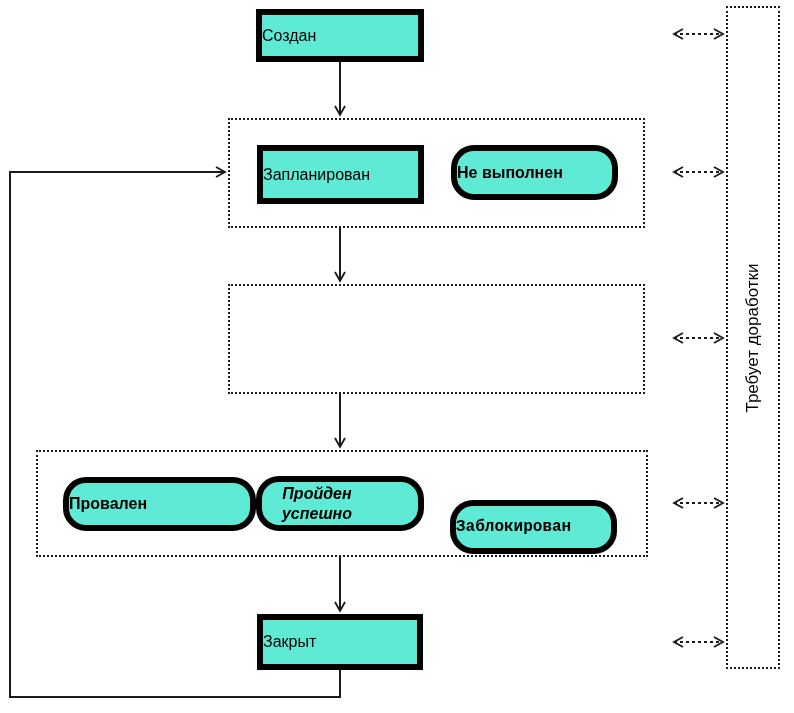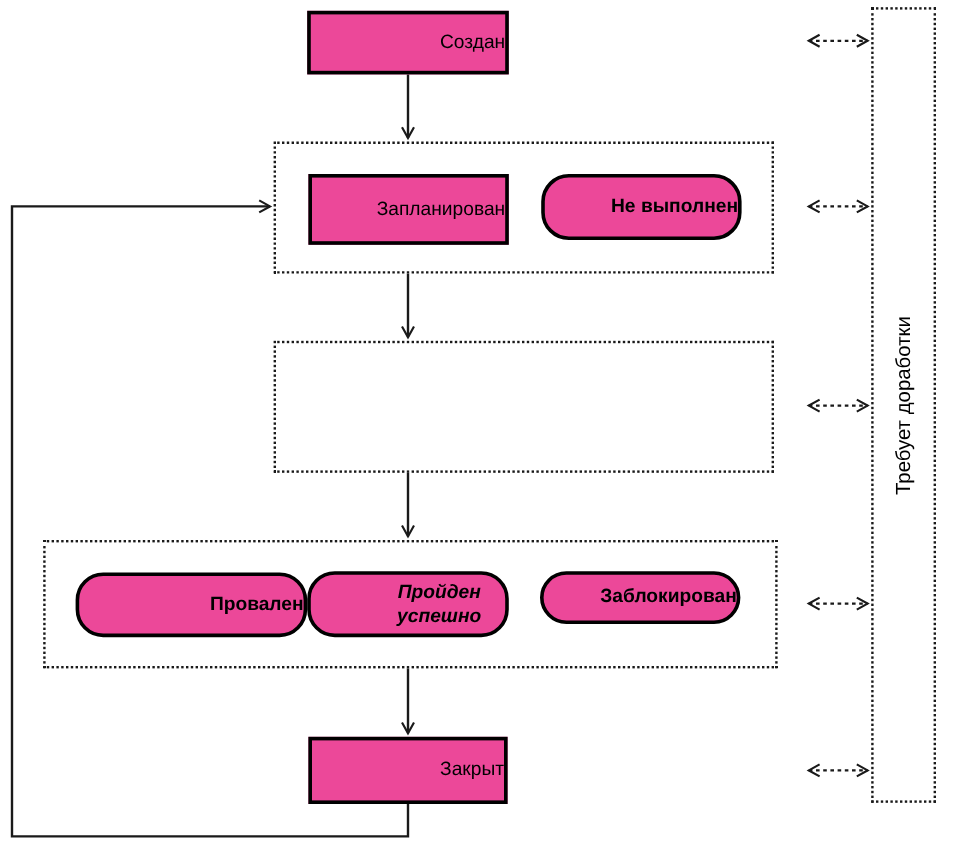--- a/index.html
+++ b/index.html
@@ -10,23 +10,23 @@
     color: #000000;
     position: relative;
     overflow: hidden;
   }
   .stage { position: absolute; left: 0; top: 0; width: 794px; height: 713px; }
   svg.connectors { position: absolute; left: 0; top: 0; pointer-events: none; }
 
   .node {
     position: absolute;
     box-sizing: border-box;
-    border: 3px solid #000000;
-    background: #ec4899;
-    display: flex; align-items: center; justify-content: flex-end;
+    border: 6px solid #000000;
+    background: #5eead4;
+    display: flex; align-items: center; justify-content: flex-start;
     text-align: center;
     font-size: 16px; line-height: 1.25;
   }
   .node.bold { font-weight: bold; border-radius: 23px; }
 
   .group {
     position: absolute;
     box-sizing: border-box;
     border: 2px dotted #1a1a1a;
     background: transparent;
@@ -36,22 +36,22 @@
   .n-created   { left: 256px; top:   9px; width: 168px; height: 53px; }
   .g-planned   { left: 228px; top: 118px; width: 417px; height: 110px; }
   .n-planned   { left: 257px; top: 145px; width: 167px; height: 59px; }
   .n-notexec   { left: 451px; top: 145px; width: 167px; height: 55px; }
   .g-exec      { left: 228px; top: 284px; width: 417px; height: 110px; }
   .n-running   { left: 257px; top: 312px; width: 167px; height: 55px; }
   .n-skipped   { left: 451px; top: 312px; width: 167px; height: 55px; }
   .g-result    { left:  36px; top: 450px; width: 612px; height: 107px; }
   .n-failed    { left:  63px; top: 477px; width: 193px; height: 54px; }
   .n-passed    { left: 256px; top: 476px; width: 168px; height: 55px; }
-  .n-blocked   { left: 450px; top: 476px; width: 167px; height: 44px; }
-  .n-closed    { left: 257px; top: 614px; width: 166px; height: 56px; padding-left: 16px; }
+  .n-blocked   { left: 450px; top: 500px; width: 167px; height: 54px; font-family: Liberation Mono, monospace; }
+  .n-closed    { left: 257px; top: 614px; width: 166px; height: 56px; }
 
   .n-passed span { display: inline-block; max-width: 110px; font-style: italic; }
 
   .rework {
     position: absolute;
     left: 726px; top: 6px; width: 54px; height: 663px;
     box-sizing: border-box;
     border: 2px dotted #1a1a1a;
     background: #ffffff;
   }

